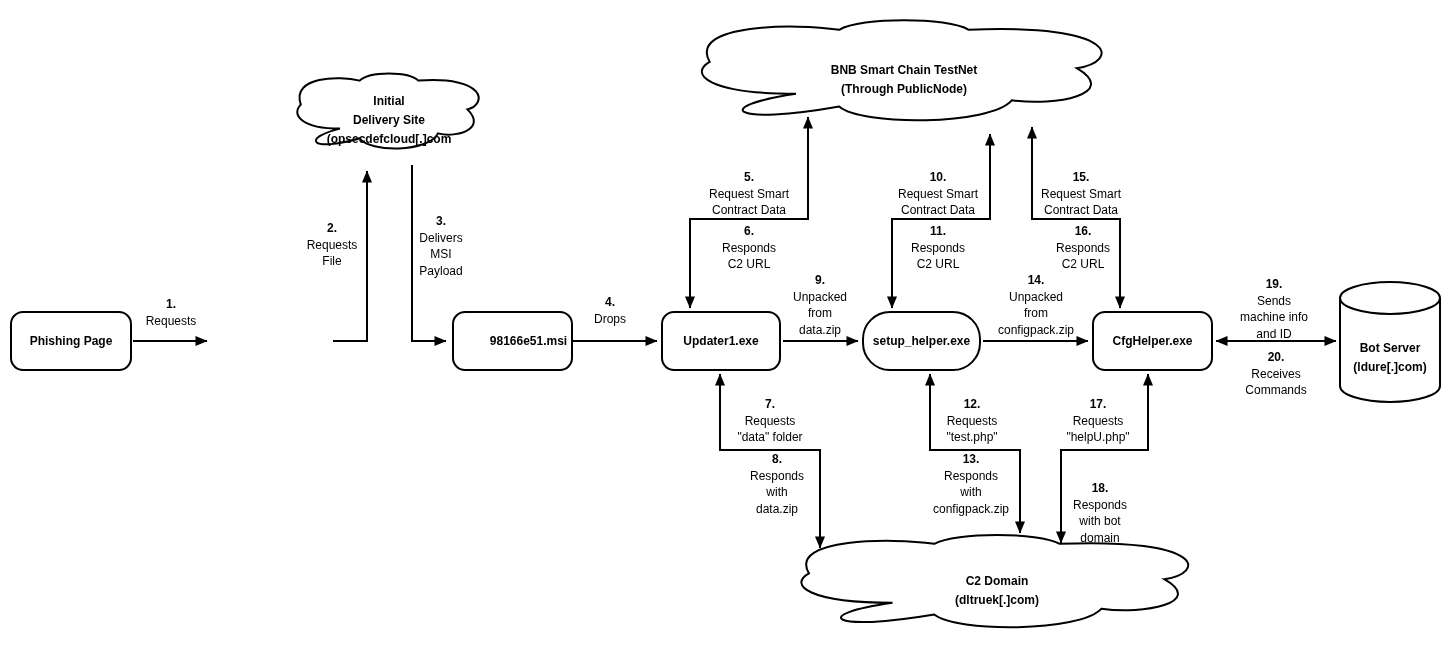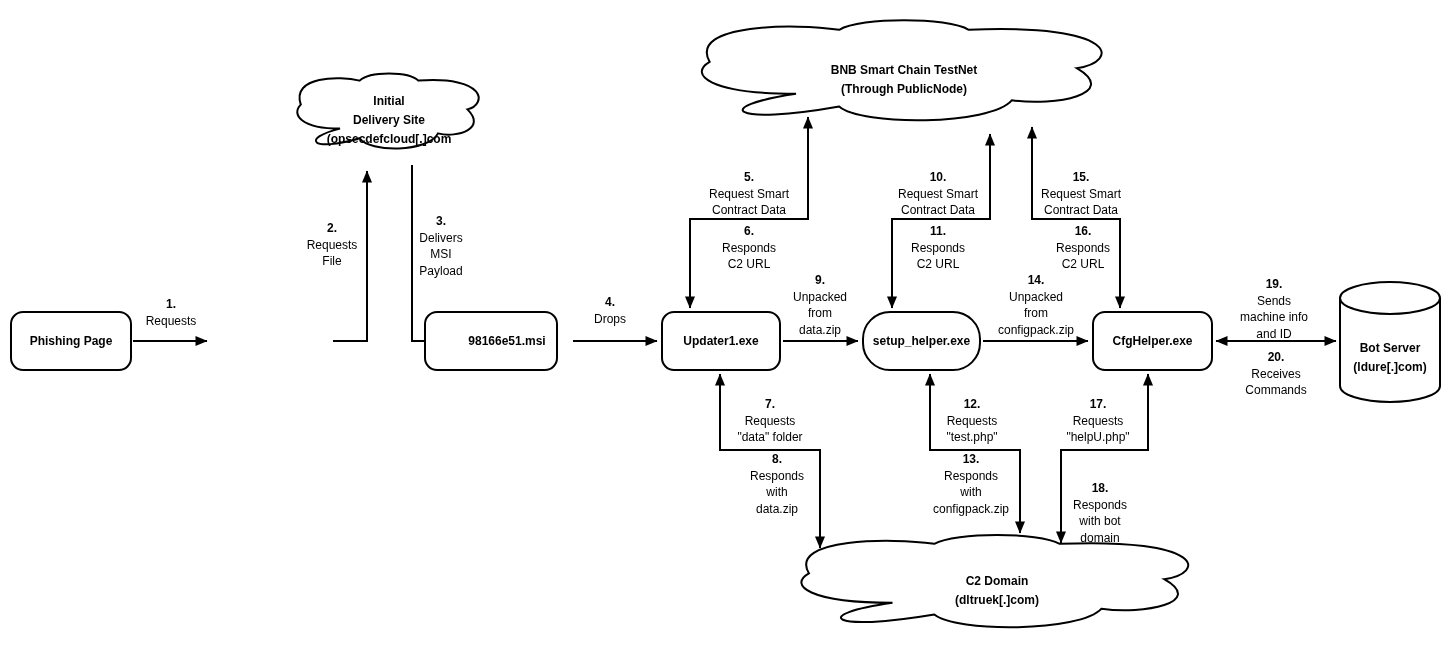--- a/index.html
+++ b/index.html
@@ -93,21 +93,21 @@
     <path class="edge" marker-start="url(#ahStart)" marker-end="url(#ahEnd)" d="M808,117 V219 H690 V308"></path>
     <path class="edge" marker-start="url(#ahStart)" marker-end="url(#ahEnd)" d="M990,134 V219 H892 V308"></path>
     <path class="edge" marker-start="url(#ahStart)" marker-end="url(#ahEnd)" d="M1032,127 V219 H1120 V308"></path>
 
     <path class="edge" marker-start="url(#ahStart)" marker-end="url(#ahEnd)" d="M720,374 V450 H820 V548"></path>
     <path class="edge" marker-start="url(#ahStart)" marker-end="url(#ahEnd)" d="M930,374 V450 H1020 V533"></path>
     <path class="edge" marker-start="url(#ahStart)" marker-end="url(#ahEnd)" d="M1148,374 V450 H1061 V543"></path>
   </svg>
 
   <div class="node" style="left:10px; top:311px; width:122px; height:60px;">Phishing Page</div>
-  <div class="node" style="left:424px; top:311px; width:134px; height:60px;padding-left:32px;">98166e51.msi</div>
+  <div class="node" style="left:452px; top:311px; width:121px; height:60px;padding-left:32px;">98166e51.msi</div>
   <div class="node" style="left:661px; top:311px; width:120px; height:60px;">Updater1.exe</div>
   <div class="node" style="left:862px; top:311px; width:119px; height:60px;border-radius:28px;">setup_helper.exe</div>
   <div class="node" style="left:1092px; top:311px; width:121px; height:60px;">CfgHelper.exe</div>
 
   <div class="shape-label" style="left:389px; top:92px;">Initial
 Delivery Site
 (opsecdefcloud[.]com</div>
   <div class="shape-label" style="left:904px; top:61px;">BNB Smart Chain TestNet
 (Through PublicNode)</div>
   <div class="shape-label" style="left:997px; top:572px;">C2 Domain

